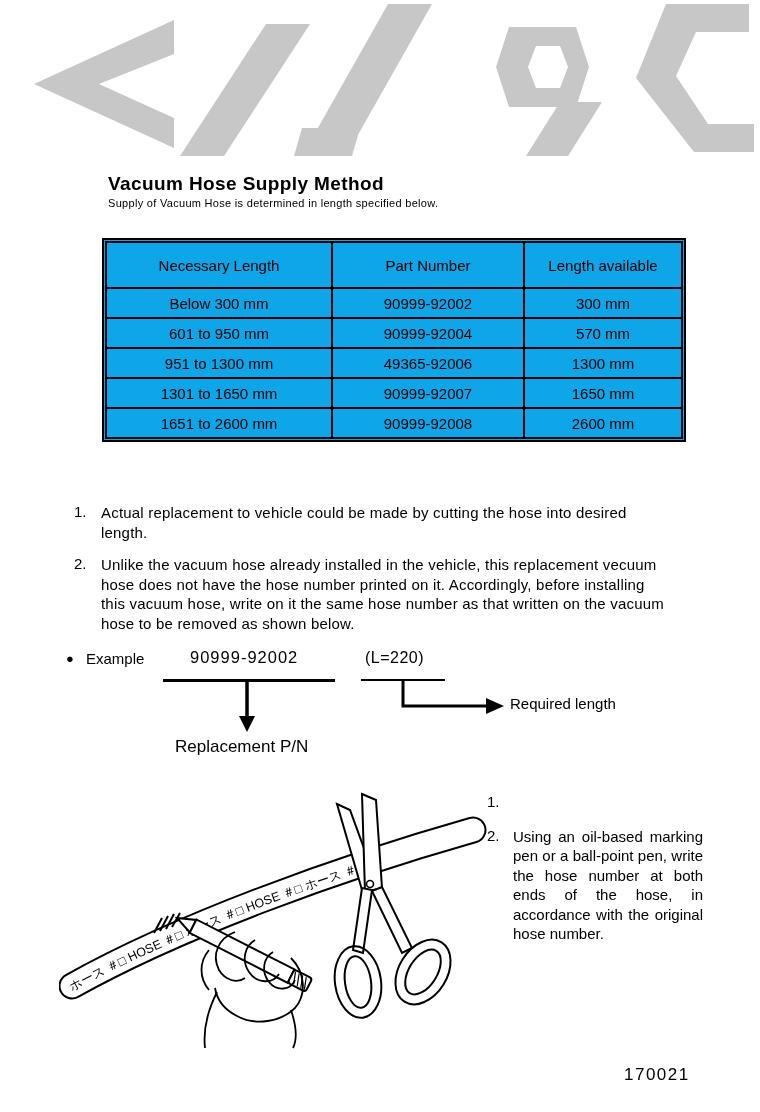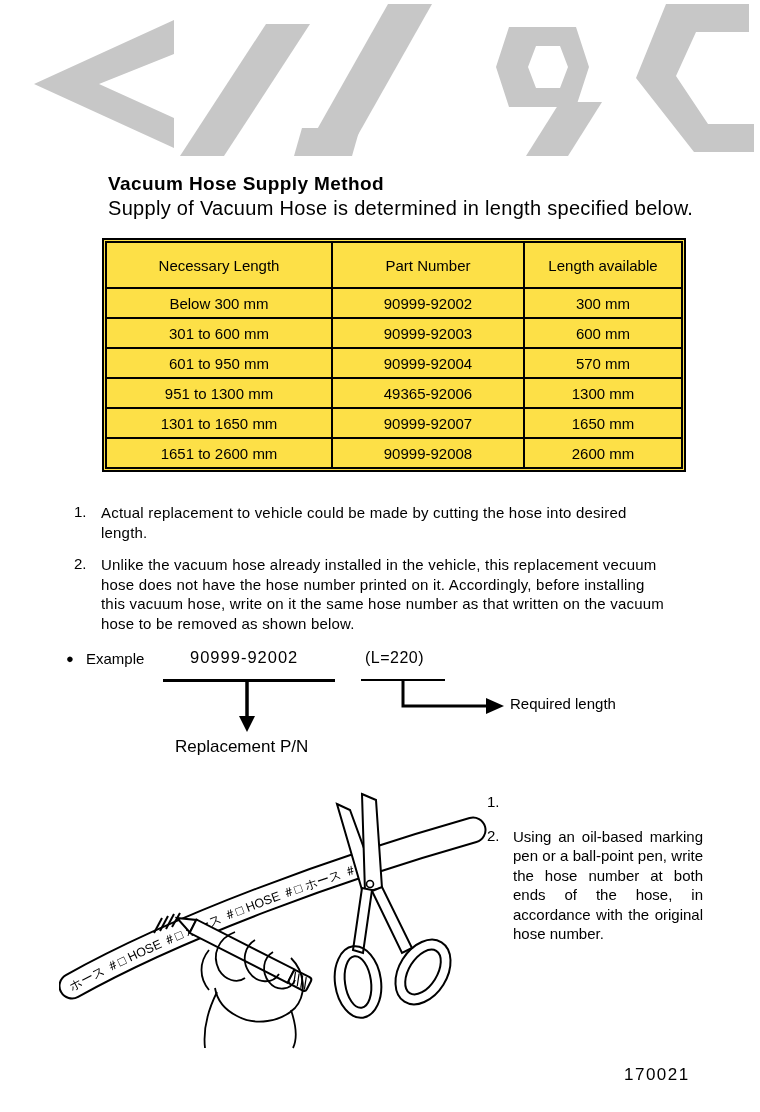--- a/index.html
+++ b/index.html
@@ -11,27 +11,27 @@
   .layer{position:absolute;left:4px;top:0;width:760px;height:897px;}
   #watermark{z-index:0;}
   #content{z-index:1;}
 
   .doc-title{
     position:absolute;left:104px;top:173px;
     font-size:19px;font-weight:bold;letter-spacing:0.4px;
   }
   .doc-subtitle{
     position:absolute;left:104px;top:197px;
-    font-size:20px;letter-spacing:0.3px;
+    font-size:11px;letter-spacing:0.3px;
   }
 
   
   .tbl-outer{
     position:absolute;left:98px;top:238px;
-    border:2px solid #000;padding:1px;background:#fde047;
+    border:2px solid #000;padding:1px;background:#0ea5e9;
   }
   table{border-collapse:collapse;}
   th,td{
     border:2px solid #000;text-align:center;vertical-align:middle;
     font-size:15px;font-weight:normal;padding:0 6px;
   }
   th{height:44px;width:0;}
   td{height:28px;}
   col.c1{width:226px;} col.c2{width:192px;} col.c3{width:158px;}
 
@@ -101,25 +101,20 @@
         <th>Necessary Length</th>
         <th>Part Number</th>
         <th>Length available</th>
       </tr>
       <tr>
         <td>Below 300 mm</td>
         <td>90999-92002</td>
         <td>300 mm</td>
       </tr>
       <tr>
-        <td>301 to 600 mm</td>
-        <td>90999-92003</td>
-        <td>600 mm</td>
-      </tr>
-      <tr>
         <td>601 to 950 mm</td>
         <td>90999-92004</td>
         <td>570 mm</td>
       </tr>
       <tr>
         <td>951 to 1300 mm</td>
         <td>49365-92006</td>
         <td>1300 mm</td>
       </tr>
       <tr>

